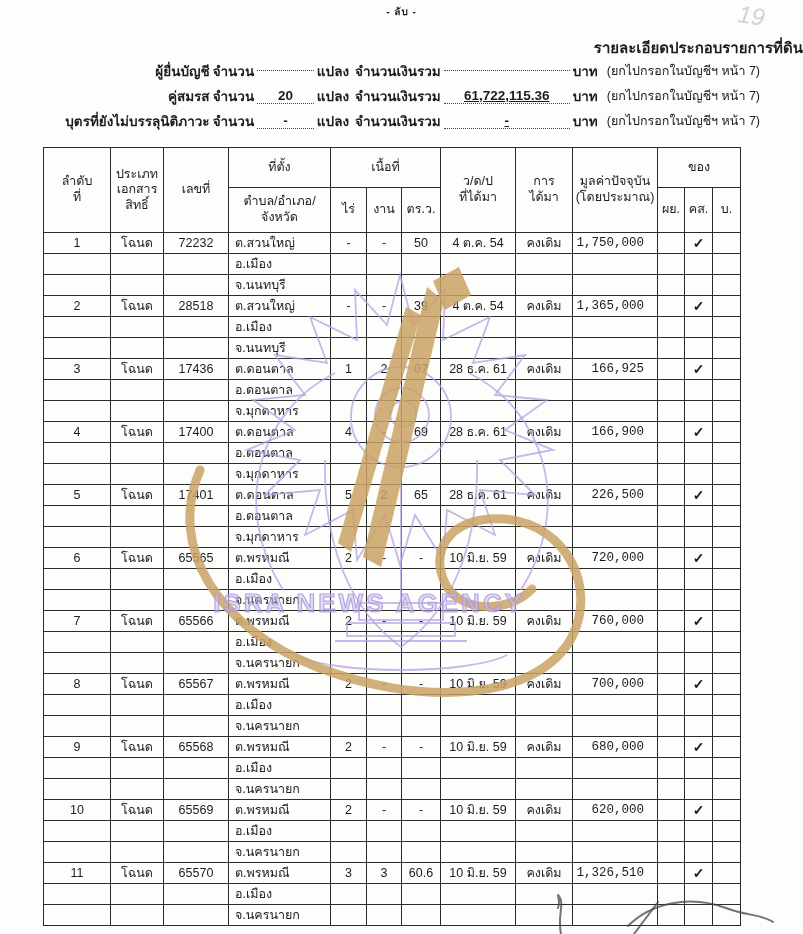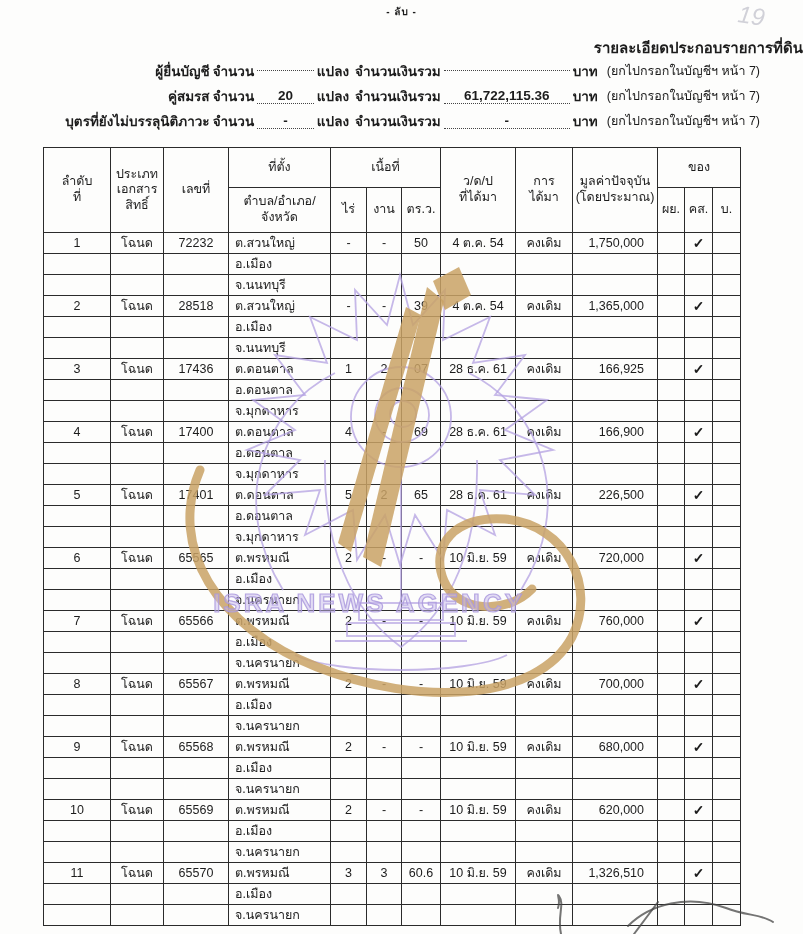--- a/index.html
+++ b/index.html
@@ -9,32 +9,32 @@
   .classification { position:absolute; top:4px; left:0; width:100%; text-align:center; font-size:10px; font-weight:bold; letter-spacing:1px; }
   .handwritten-pagenum { position:absolute; top:2px; left:738px; font-size:24px; font-style:italic; color:#aeaebc; opacity:.55; transform:rotate(8deg); }
   .doc-title { position:absolute; top:36px; left:0; width:100%; text-align:right; font-size:15px; font-weight:bold; }
 
   .summary { position:absolute; top:58px; left:60px; width:700px; font-size:13.5px; font-weight:bold; }
   .sum-line { display:flex; align-items:center; height:25px; white-space:nowrap; }
   .sum-label { width:190px; text-align:right; }
   .sum-word { margin:0 3px; }
   .dotted { display:inline-block; border-bottom:1.5px dotted #444; text-align:center; font-weight:bold; line-height:15px; }
   .dot-plots { width:72px; }
-  .dot-amount { width:160px; }
+  .dot-amount { width:160px;text-decoration:underline; }
   .sum-note { margin-left:6px; font-weight:normal; font-size:12.5px; }
 
   table.land-table { position:absolute; top:147px; left:43px; width:697px; border-collapse:collapse; table-layout:fixed; }
   .land-table th, .land-table td { border:1px solid #2b2b2b; font-weight:normal; overflow:hidden; }
   .land-table th { font-size:12.5px; text-align:center; vertical-align:middle; white-space:pre-line; line-height:1.25; padding:1px 0; }
   .land-table thead tr.h1 th { height:40px; }
   .land-table thead tr.h2 th { height:45px; }
   .land-table td { height:21px; font-size:12.5px; padding:0 3px; line-height:20px; white-space:nowrap; }
   .land-table td.al-c { text-align:center; }
   .land-table td.al-l { text-align:left; padding-left:6px; }
-  .land-table td.al-r { text-align:right; padding-right:13px; }
+  .land-table td.al-r { text-align:right; padding-right:13px;font-family:Liberation Mono, monospace; }
   .land-table td.check { font-size:14px; font-weight:bold; }
 
   .watermark { position:absolute; top:255px; left:175px; width:455px; height:455px; pointer-events:none; z-index:5; }
   .wm-thai { position:absolute; top:288px; left:0; width:370px; text-align:center; font-size:44px; font-weight:bold; color:rgba(206,161,95,0.88); -webkit-text-stroke:1px rgba(232,200,150,0.9); letter-spacing:1px; }
   .wm-eng { position:absolute; top:333px; left:20px; width:330px; text-align:right; font-size:26px; font-weight:bold; letter-spacing:3px; color:rgba(199,186,236,0.5); -webkit-text-stroke:1.2px rgba(170,153,221,0.85); }
 
   .signature { position:absolute; left:530px; top:884px; pointer-events:none; }
 </style>
 </head>
 <body>

